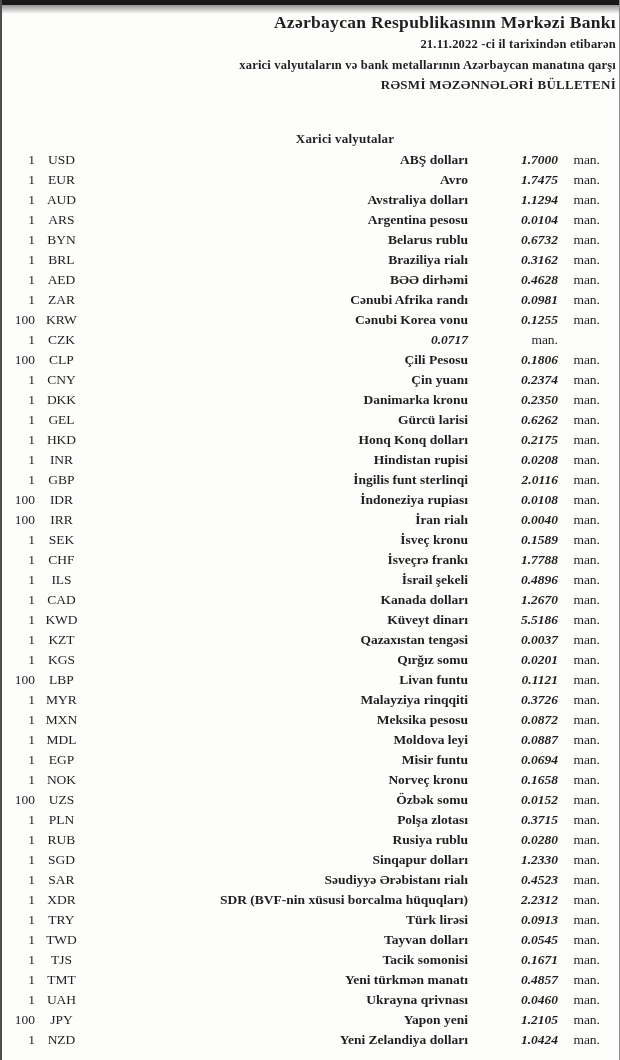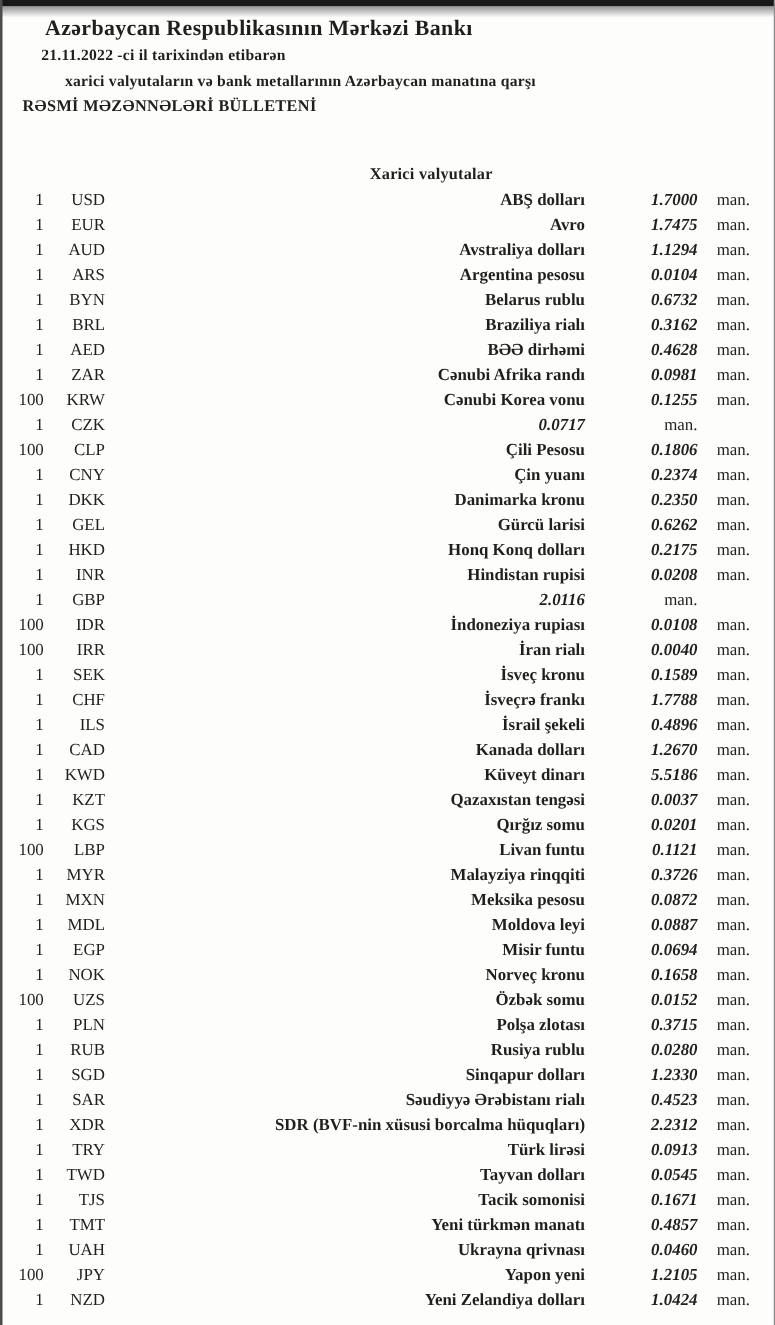--- a/index.html
+++ b/index.html
@@ -40,21 +40,21 @@
     width: 1px;
     background: #8d8d8d;
   }
 
   
   .header {
     position: absolute;
     top: 10px;
     left: 0;
     width: 616px;
-    text-align: left;
+    text-align: right;
   }
   .bank-title {
     padding-left: 36px;
     font-size: 17.5px;
     font-weight: bold;
     letter-spacing: 0.3px;
     line-height: 24px;
   }
   .effective-date {
     padding-left: 33px;
@@ -102,21 +102,21 @@
     grid-template-columns: 35px 49px 1fr 90px 42px;
     height: 20px;
     line-height: 20px;
     font-size: 13.5px;
     align-items: baseline;
   }
   .cell-qty {
     text-align: right;
   }
   .cell-code {
-    text-align: right;
+    text-align: center;
     padding-left: 4px;
   }
   .cell-name {
     text-align: right;
     padding-left: 3px;
     white-space: nowrap;
     font-weight: bold;
   }
   .cell-rate {
     text-align: right;
@@ -269,20 +269,21 @@
     <span class="cell-qty">1</span>
     <span class="cell-code">INR</span>
     <span class="cell-name">Hindistan rupisi</span>
     <span class="cell-rate">0.0208</span>
     <span class="cell-unit">man.</span>
   </div>
 
   <div class="rate-row">
     <span class="cell-qty">1</span>
     <span class="cell-code">GBP</span>
+    <span class="cell-name">İngilis funt sterlinqi</span>
     <span class="cell-rate">2.0116</span>
     <span class="cell-unit">man.</span>
   </div>
 
   <div class="rate-row">
     <span class="cell-qty">100</span>
     <span class="cell-code">IDR</span>
     <span class="cell-name">İndoneziya rupiası</span>
     <span class="cell-rate">0.0108</span>
     <span class="cell-unit">man.</span>

